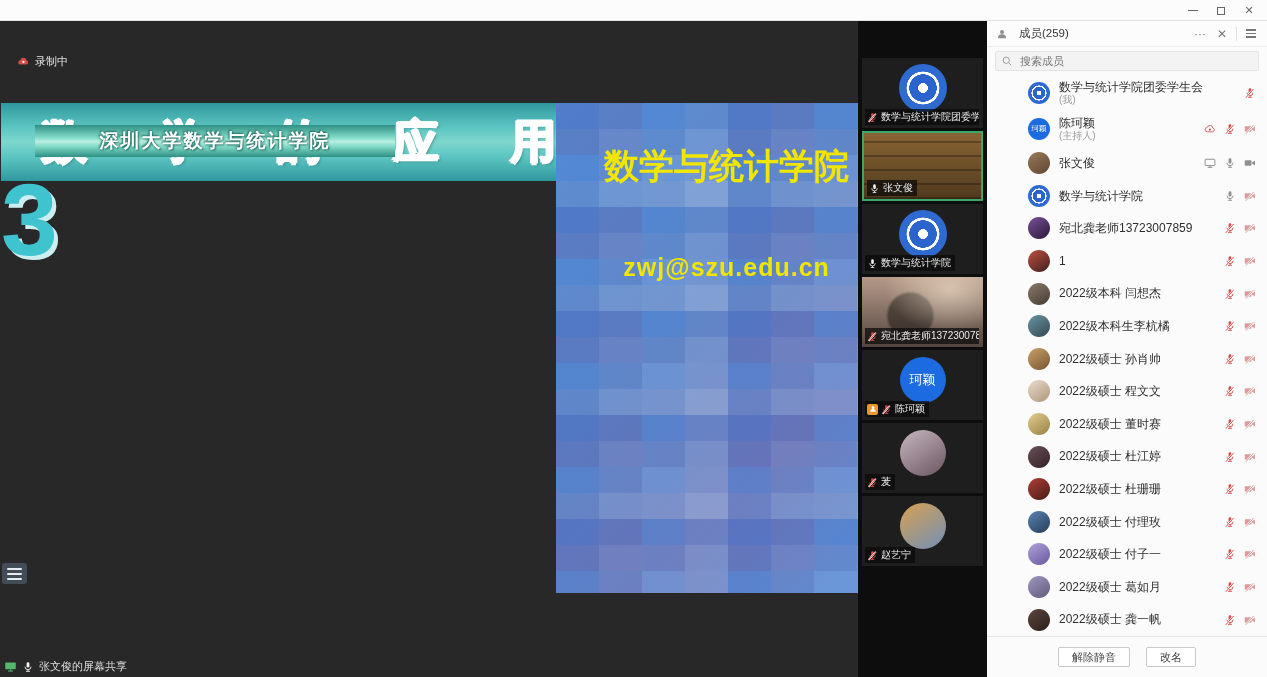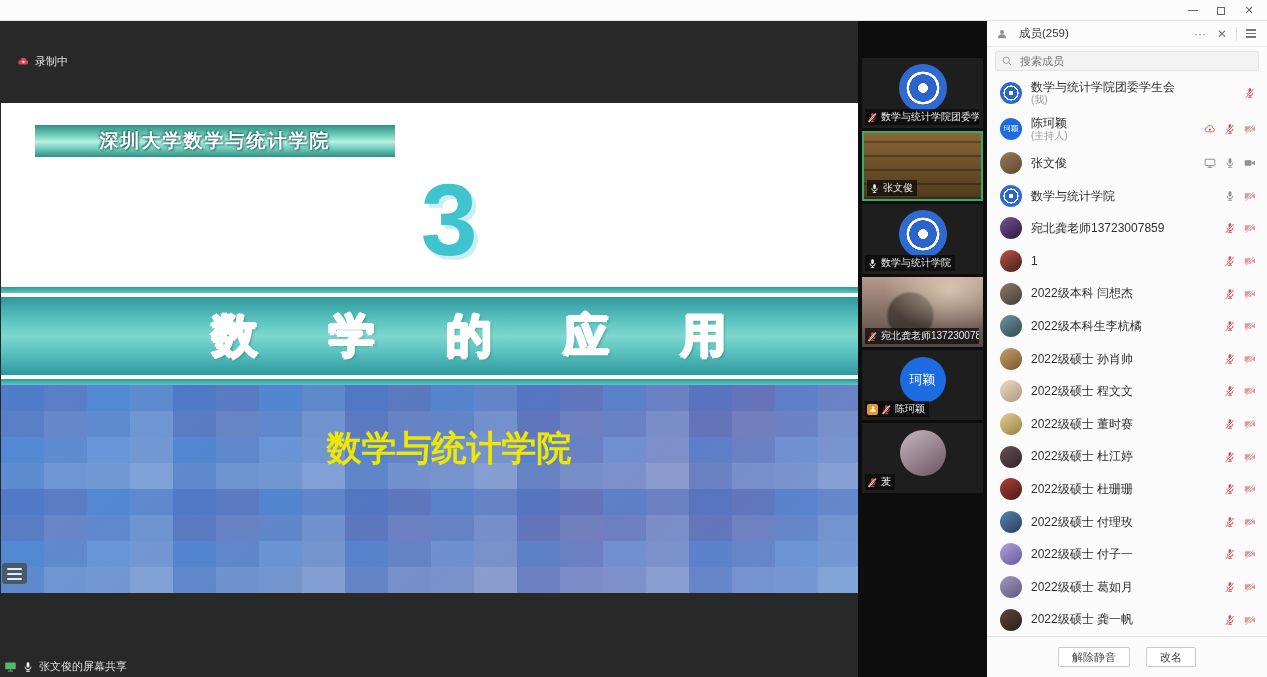--- a/index.html
+++ b/index.html
@@ -12,21 +12,21 @@
   .tb-title{position:absolute;left:0;right:0;text-align:center;font-size:12px;color:#4a4a4a;}
   .tb-controls{position:absolute;right:4px;top:0;height:21px;display:flex;align-items:center;}
   .tb-btn{width:28px;height:21px;display:flex;align-items:center;justify-content:center;color:#666;font-size:11px;}
   .min-glyph{display:block;width:10px;height:1px;background:#666;}
   .max-glyph{display:block;width:8px;height:8px;border:1px solid #666;}
   
   .main{position:absolute;left:0;top:21px;width:1267px;height:656px;background:#282828;}
   .rec-badge{position:absolute;left:17px;top:33px;display:flex;align-items:center;gap:5px;
              font-size:11px;color:#e3e3e3;}
   
-  .slide{position:absolute;left:1px;top:82px;width:896px;height:490px;display:flex;flex-direction:column;}
+  .slide{position:absolute;left:1px;top:82px;width:896px;height:490px;display:flex;}
   .s-white{height:184px;background:#ffffff;position:relative;}
   .banner{position:absolute;left:34px;top:22px;width:360px;height:32px;display:flex;align-items:center;
           justify-content:center;font-size:19px;font-weight:bold;color:#fff;letter-spacing:2px;
           background:linear-gradient(180deg,#2e8f83 0%,#7fd9c6 38%,#b9efe0 52%,#7fd9c6 68%,#2e8f83 100%);
           text-shadow:1px 1px 2px #1c6b5f,-1px -1px 2px #1c6b5f;}
   .big3{position:absolute;left:0;right:0;top:66px;text-align:center;font-size:102px;line-height:1;
         font-weight:bold;color:#3fc3cf;text-shadow:4px 4px 0 #cdeef1;}
   .s-line{height:6px;background:linear-gradient(180deg,#2d9a98,#5cc6bf);}
   .s-gap{height:4px;background:#ffffff;}
   .s-band{height:78px;display:flex;align-items:center;justify-content:center;
@@ -85,21 +85,21 @@
          display:flex;align-items:center;gap:7px;padding:0 6px 0 5px;z-index:5;color:#e9e9e9;
          font-size:11px;overflow:hidden;box-shadow:0 1px 3px rgba(0,0,0,.35);}
   .toast-avatar{width:17px;height:17px;border-radius:2px;flex:none;
                 background:linear-gradient(145deg,#8a6a52,#4a3526);}
   .toast-div{width:1px;height:14px;background:rgba(255,255,255,.18);flex:none;}
   .toast-text{flex:1;white-space:nowrap;overflow:hidden;}
   .toast-mark{position:relative;width:34px;height:20px;flex:none;opacity:.65;}
   .toast-mark i{position:absolute;width:12px;height:12px;background:#424242;border-radius:2px;transform:rotate(45deg);}
   .toast-mark i:first-child{left:3px;top:4px;}
   .toast-mark i:last-child{left:15px;top:4px;background:#4a4a4a;}
-  .m-list{position:absolute;top:54px;left:0;right:0;bottom:41px;overflow:hidden;}
+  .m-list{position:absolute;top:54px;left:0;right:0;bottom:41px;overflow:hidden;padding-left:28px;}
   .m-row{display:flex;align-items:center;height:32.6px;padding:0 11px 0 13px;gap:9px;}
   .m-row.two{height:36px;}
   .m-avatar{width:22px;height:22px;border-radius:50%;flex:none;}
   .m-avatar.text-avatar{font-size:7.5px;}
   .m-names{flex:1;min-width:0;line-height:1.2;}
   .m-name{font-size:12px;color:#2f2f2f;white-space:nowrap;overflow:hidden;}
   .m-sub{font-size:10px;color:#9a9a9a;}
   .m-icons{display:flex;gap:8px;align-items:center;flex:none;}
   .p-footer{position:absolute;left:0;right:0;bottom:0;height:41px;border-top:1px solid #e5e5e5;
             display:flex;align-items:center;justify-content:center;gap:16px;background:#fbfbfb;}
@@ -154,20 +154,21 @@
       </div>
       <div class="s-line"></div>
       <div class="s-gap"></div>
       <div class="s-band">
         <span class="band-text">数学的应用</span>
       </div>
       <div class="s-gap"></div>
       <div class="s-line"></div>
       <div class="s-mosaic">
         <div class="subtitle">数学与统计学院</div>
+        <div class="email">zwj@szu.edu.cn</div>
       </div>
     </div>
 
     <div class="annot-btn">
       <span></span>
         <span></span>
         <span></span>
     </div>
 
     <div class="share-label">
@@ -294,20 +295,39 @@
                 <path d="M4 7.6a4 4 0 0 0 8 0" fill="none" stroke="currentColor" stroke-width="1.2"></path>
                 <path d="M8 11.6v2" stroke="currentColor" stroke-width="1.2"></path>
                 <path d="M5.4 13.8h5.2" stroke="currentColor" stroke-width="1.2"></path>
                 <path d="M2.4 14.4L12.8 2.6" stroke="#ffffff" stroke-width="2.4"></path>
                 <path d="M2.4 14.4L12.8 2.6" stroke="currentColor" stroke-width="1.3"></path>
               </svg>
             </span>
       <span class="t-name">茇</span>
     </div>
   </div>
+        <div class="tile">
+    <div class="t-center">
+            <div class="photo-avatar t-photo" style="background: linear-gradient(145deg, rgb(216, 160, 80), rgb(112, 144, 184));"></div>
+          </div>
+    <div class="t-label">
+
+      <span class="icon ic-red">
+              <svg viewBox="0 0 16 16" width="11" height="11">
+                <rect x="6.1" y="1.8" width="3.8" height="7" rx="1.9" fill="currentColor"></rect>
+                <path d="M4 7.6a4 4 0 0 0 8 0" fill="none" stroke="currentColor" stroke-width="1.2"></path>
+                <path d="M8 11.6v2" stroke="currentColor" stroke-width="1.2"></path>
+                <path d="M5.4 13.8h5.2" stroke="currentColor" stroke-width="1.2"></path>
+                <path d="M2.4 14.4L12.8 2.6" stroke="#ffffff" stroke-width="2.4"></path>
+                <path d="M2.4 14.4L12.8 2.6" stroke="currentColor" stroke-width="1.3"></path>
+              </svg>
+            </span>
+      <span class="t-name">赵艺宁</span>
+    </div>
+  </div>
       </div>
 
     <div class="panel">
       <div class="p-header">
         <div class="p-title">
           <span class="icon ic-gray">
             <svg viewBox="0 0 16 16" width="12" height="12">
                 <circle cx="8" cy="5.2" r="2.7" fill="currentColor"></circle>
                 <path d="M2.6 13.6a5.4 5.4 0 0 1 10.8 0z" fill="currentColor"></path>
               </svg>

